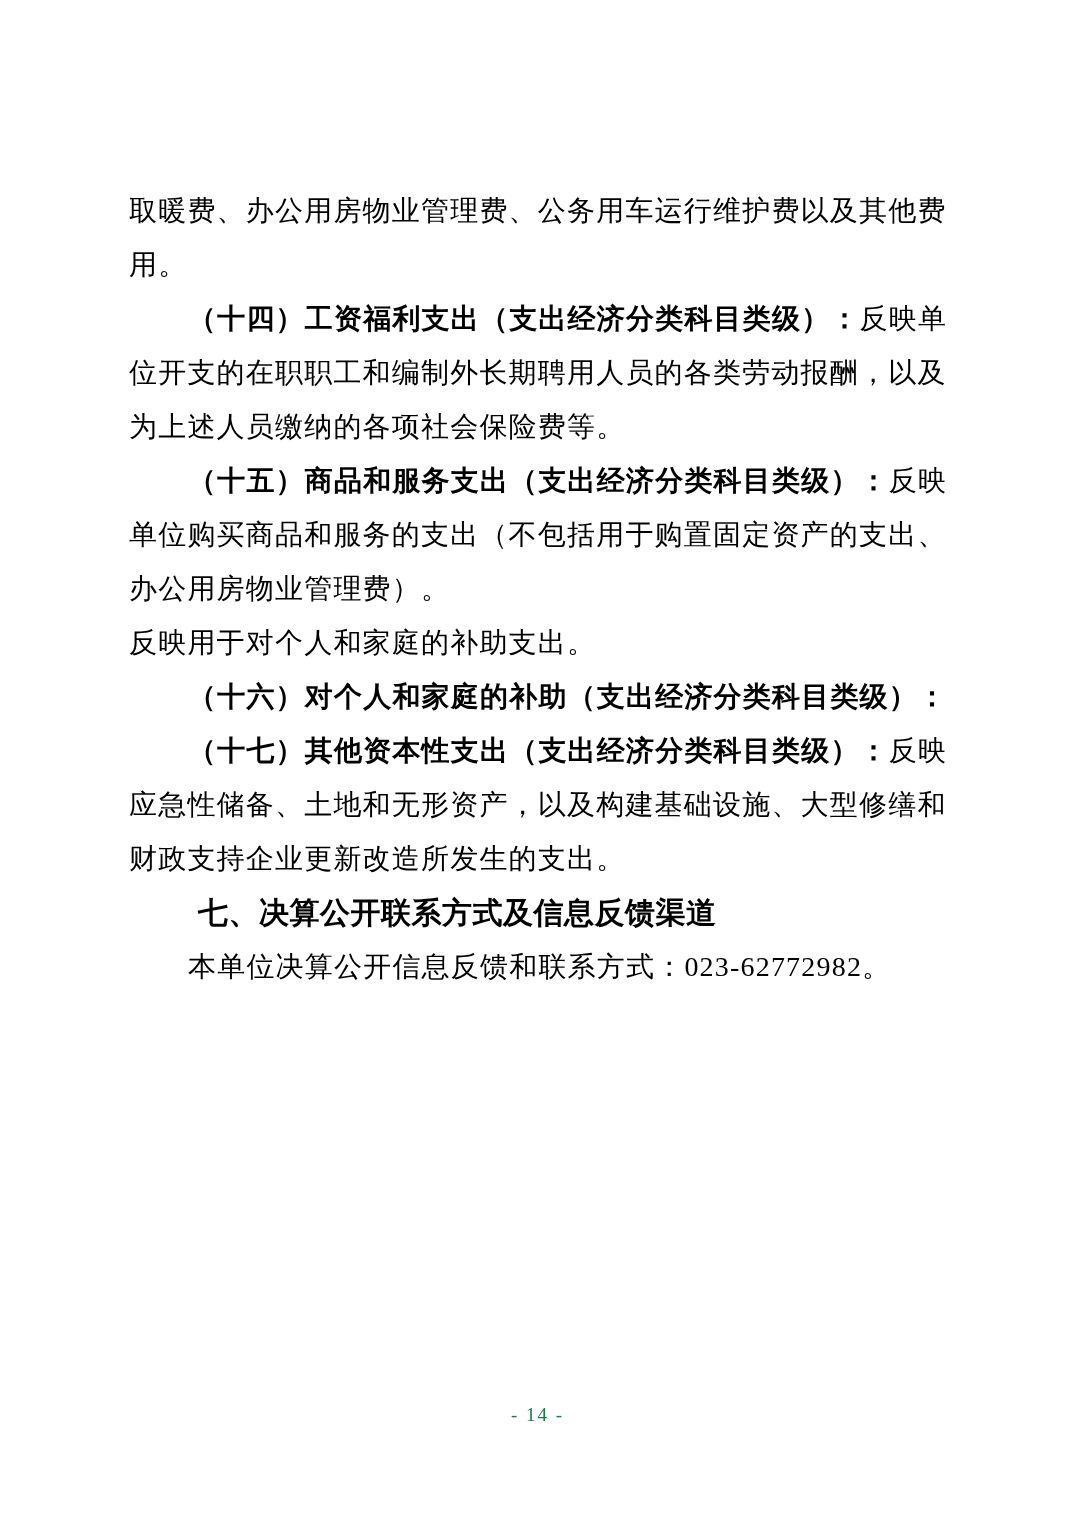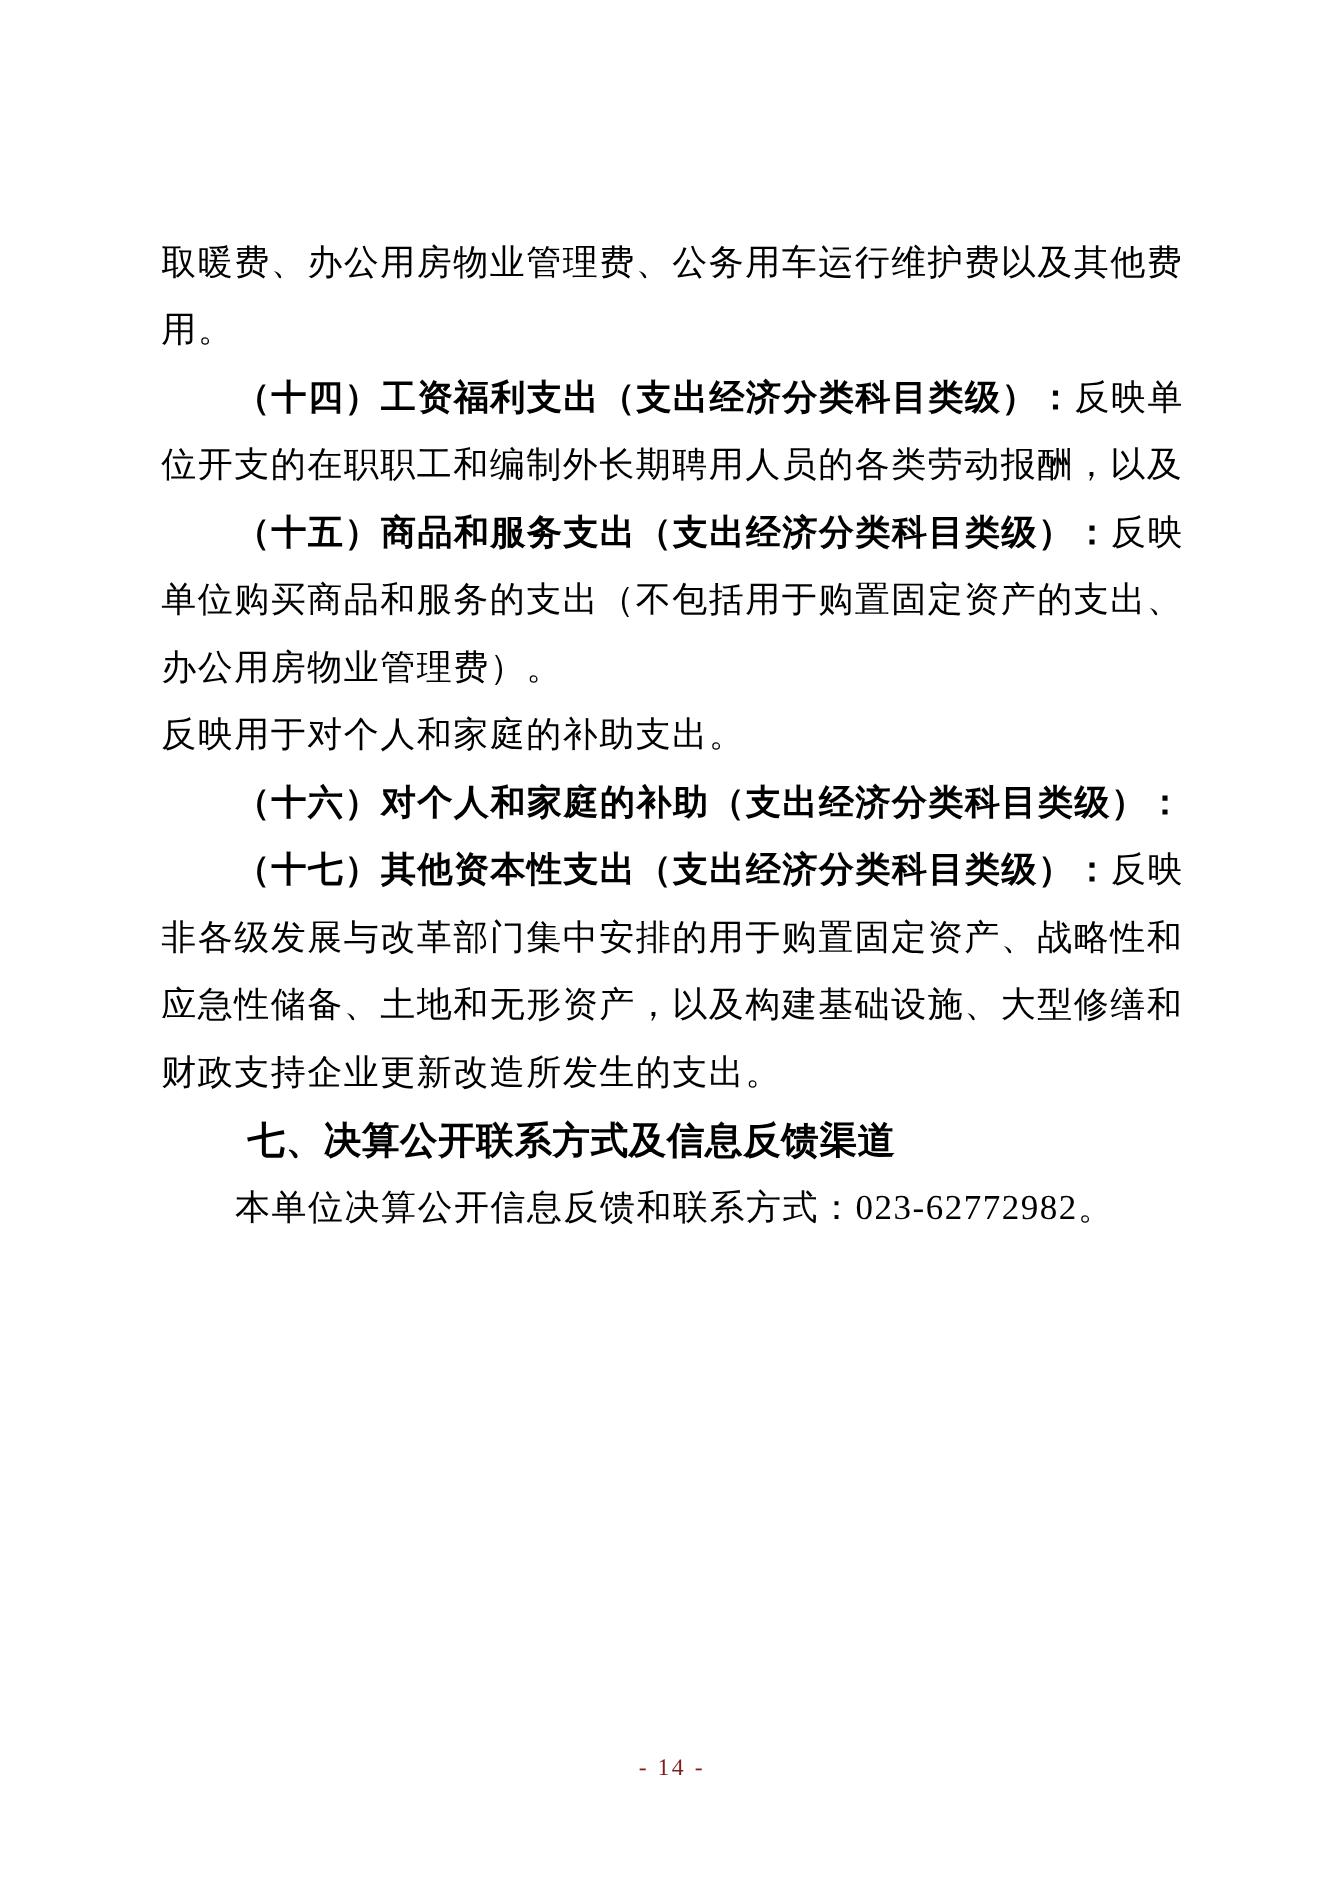--- a/index.html
+++ b/index.html
@@ -37,21 +37,21 @@
     letter-spacing: 0.5px;
     white-space: nowrap;
   }
   .footer {
     position: absolute;
     top: 1404px; left: 0;
     width: 100%;
     text-align: center;
     font-size: 19px;
     letter-spacing: 2px;
-    color: #7f1d1d;
+    color: #15803d;
   }
 </style>
 </head>
 <body>
 
 <div class="page">
   <div class="content">
 
     <div class="line">
       <span>取暖费、办公用房物业管理费、公务用车运行维护费以及其他费</span>
@@ -62,20 +62,23 @@
     </div>
 
     <div class="line indent">
       <span class="b">（十四）工资福利支出（支出经济分类科目类级）：</span><span>反映单</span>
     </div>
 
     <div class="line">
       <span>位开支的在职职工和编制外长期聘用人员的各类劳动报酬，以及</span>
     </div>
 
+    <div class="line">
+      <span>为上述人员缴纳的各项社会保险费等。</span>
+    </div>
 
     <div class="line indent">
       <span class="b">（十五）商品和服务支出（支出经济分类科目类级）：</span><span>反映</span>
     </div>
 
     <div class="line">
       <span>单位购买商品和服务的支出（不包括用于购置固定资产的支出、</span>
     </div>
 
     <div class="line">
@@ -87,23 +90,20 @@
     </div>
 
     <div class="line indent">
       <span class="b">（十六）对个人和家庭的补助（支出经济分类科目类级）：</span>
     </div>
 
     <div class="line indent">
       <span class="b">（十七）其他资本性支出（支出经济分类科目类级）：</span><span>反映</span>
     </div>
 
-    <div class="line">
-      <span>非各级发展与改革部门集中安排的用于购置固定资产、战略性和</span>
-    </div>
 
     <div class="line">
       <span>应急性储备、土地和无形资产，以及构建基础设施、大型修缮和</span>
     </div>
 
     <div class="line">
       <span>财政支持企业更新改造所发生的支出。</span>
     </div>
 
     <div class="heading-line">

